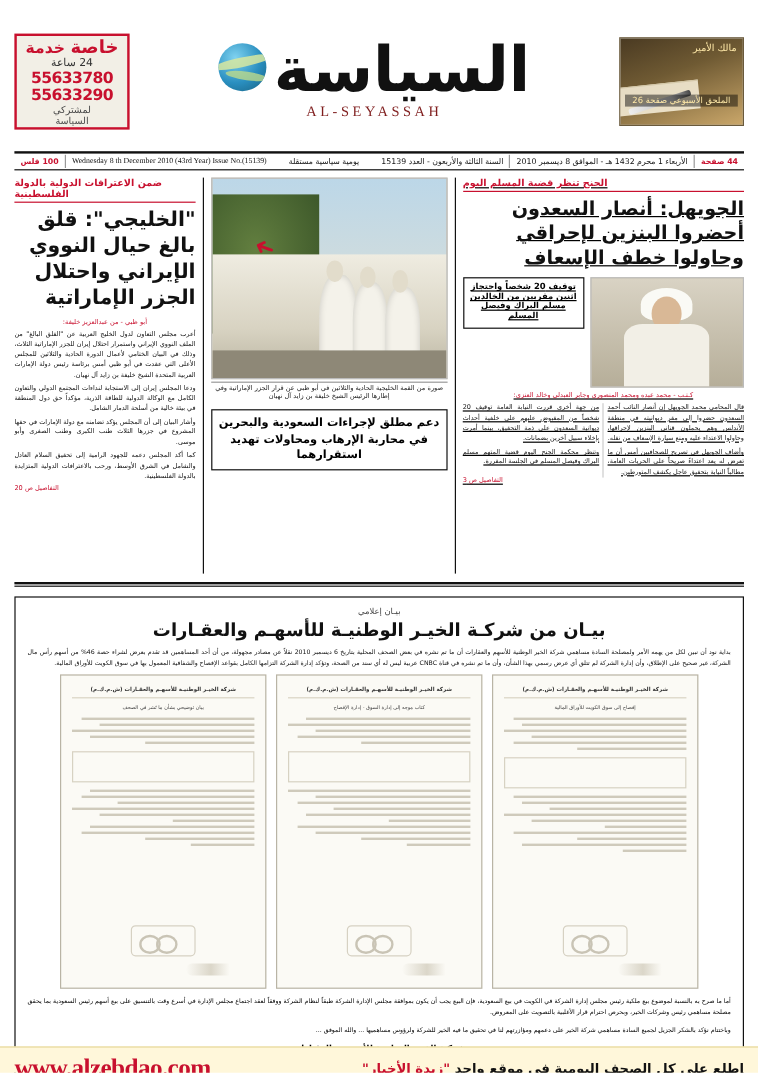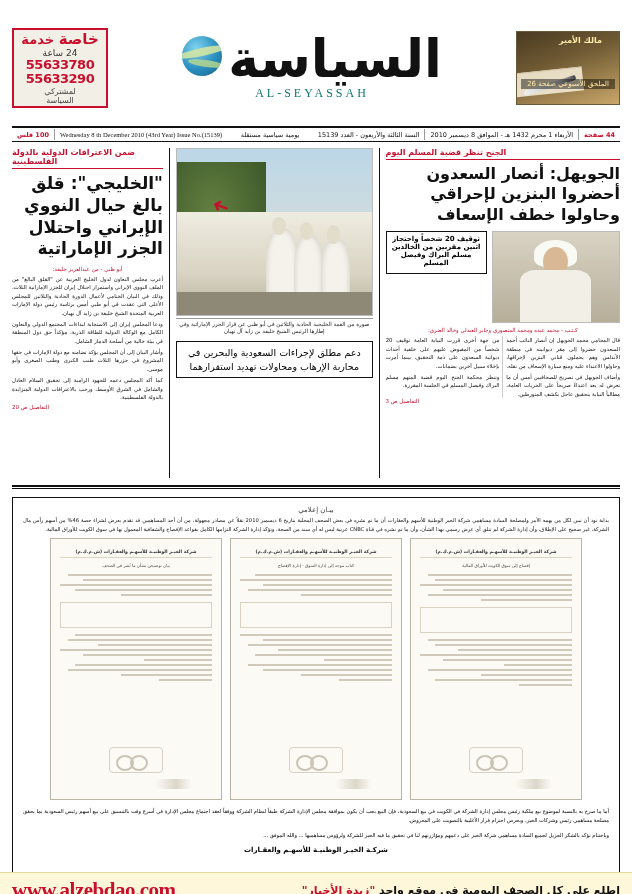--- a/index.html
+++ b/index.html
@@ -68,33 +68,33 @@
     content:""; position:absolute; left:6px; top:24px; width:36px; height:7px;
     background: #bcd98c; border-radius:50%; transform: rotate(8deg); opacity:.8;
   }
   .logo-title {
     font-family: "DejaVu Sans", sans-serif;
     font-size: 52px; font-weight: bold; color:#111;
     line-height: 0.95; letter-spacing: -1px;
   }
   .logo-latin {
     font-family: "Liberation Serif", serif;
-    font-size: 12px; letter-spacing: 3px; color:#0f766e; margin-top:2px;
+    font-size: 12px; letter-spacing: 3px; color:#7f1d1d; margin-top:2px;
     direction: ltr;
   }
 
   .book-ad {
     width: 104px; height: 74px;
     border: 1px solid #6a5a3c;
     background: linear-gradient(160deg,#4a3a22 0%, #6f5a33 40%, #caa76a 100%);
     position: relative; overflow: hidden;
     color: #f7e9c8;
   }
   .book-ad .ad-title {
-    position:absolute; top:4px; right:17px; font-size:8px; font-weight:bold;
+    position:absolute; top:4px; right:5px; font-size:8px; font-weight:normal;
     color:#ffe9a8; line-height:1.2; text-align:right;
   }
   .book-ad .ad-page {
     position:absolute; bottom:15px; right:4px; left:4px;
     background: rgba(0,0,0,.45); color:#ffe9a8;
     font-size:7px; text-align:center; padding:1px 0;
   }
   .book-ad .pen {
     position:absolute; bottom:16px; left:6px; width:54px; height:5px;
     background: linear-gradient(90deg,#eee 0%, #bbb 70%, #444 100%);
@@ -124,21 +124,21 @@
   .infobar .eng { direction: ltr; font-family:"Liberation Serif",serif; font-size:6.5px;}
 
   
   .content {
     margin: 6px 12px 0 12px;
     display: flex;
     gap: 6px;
     height: 330px;
   }
   .col { position: relative; }
-  .col-right { width: 236px; }      
+  .col-right { width: 236px; text-decoration: underline; }      
   .col-mid   { width: 198px; }
   .col-left  { width: 152px; }
 
   .kicker {
     font-size: 8px; color:#c8102e; font-weight:bold;
     border-bottom: 1px solid #c8102e;
     padding-bottom: 2px; margin-bottom: 4px;
     text-align: left;
   }
   .h1 {
@@ -178,21 +178,21 @@
   .ph-person { position:absolute; inset:0; background:linear-gradient(#d9d3c4,#b6ae99); }
   .ph-person .torso { position:absolute; left:22%; right:22%; bottom:0; height:58%;
     background:#f2efe6; border-radius:22% 22% 0 0; }
   .ph-person .face { position:absolute; left:40%; top:16%; width:20%; height:32%;
     background:#d9b896; border-radius:50%; }
   .ph-person .ghutra { position:absolute; left:33%; top:8%; width:34%; height:30%;
     background:#fafaf5; border-radius:50% 50% 30% 30%; }
 
   .subhead-box {
     border: 1px solid #111; padding: 4px 5px; margin-top: 5px;
-    font-size: 9.5px; font-weight: normal; line-height:1.45; text-align:center;
+    font-size: 9.5px; font-weight: bold; line-height:1.45; text-align:center;
   }
   .body-col { column-count: 1; font-size: 5.4px; line-height: 1.55; text-align: justify; color:#111; }
   .body-col p { margin: 0 0 3px 0; }
   .box-bordered { border:1px solid #111; padding:4px; }
   .mini-title { font-size:8.5px; font-weight:bold; text-align:center; margin-bottom:3px; }
   .byline { font-size:5.5px; color:#c8102e; text-align:center; margin-bottom:3px; }
   .more { font-size:5.5px; color:#c8102e; text-align:left; }
 
   .hr-thick { border:0; border-top:2px solid #111; margin:7px 12px 0 12px; }
   .hr-thin { border:0; border-top:1px solid #111; margin:1px 12px 0 12px; }
@@ -388,20 +388,21 @@
       </div>
       <div class="more">التفاصيل ص 20</div>
     </div>
   </div>
 
   <hr class="hr-thick">
   <hr class="hr-thin">
 
   <div class="announce">
     <div class="announce-brand">بيـان إعلامي</div>
+    <div class="announce-title">بيـان من شركـة الخيـر الوطنيـة للأسهـم والعقـارات</div>
     <div class="announce-lead">بداية نود أن نبين لكل من يهمه الأمر ولمصلحة السادة مساهمي شركة الخير الوطنية للأسهم والعقارات أن ما تم نشره في بعض الصحف المحلية بتاريخ 6 ديسمبر 2010 نقلاً عن مصادر مجهولة، من أن أحد المساهمين قد تقدم بعرض لشراء حصة 46% من أسهم رأس مال الشركة، غير صحيح على الإطلاق، وأن إدارة الشركة لم تتلق أي عرض رسمي بهذا الشأن، وأن ما تم نشره في قناة CNBC عربية ليس له أي سند من الصحة، وتؤكد إدارة الشركة التزامها الكامل بقواعد الإفصاح والشفافية المعمول بها في سوق الكويت للأوراق المالية.</div>
 
     <div class="docs-row">
       <div class="doc">
         <div class="doc-head">شركة الخيـر الوطنيـة للأسهـم والعقـارات (ش.م.ك.م)</div>
         <div class="doc-sub">إفصاح إلى سوق الكويت للأوراق المالية</div>
         <div class="lines">
           <div class="ln w95"></div>
             <div class="ln w90"></div>
             <div class="ln w100"></div>

